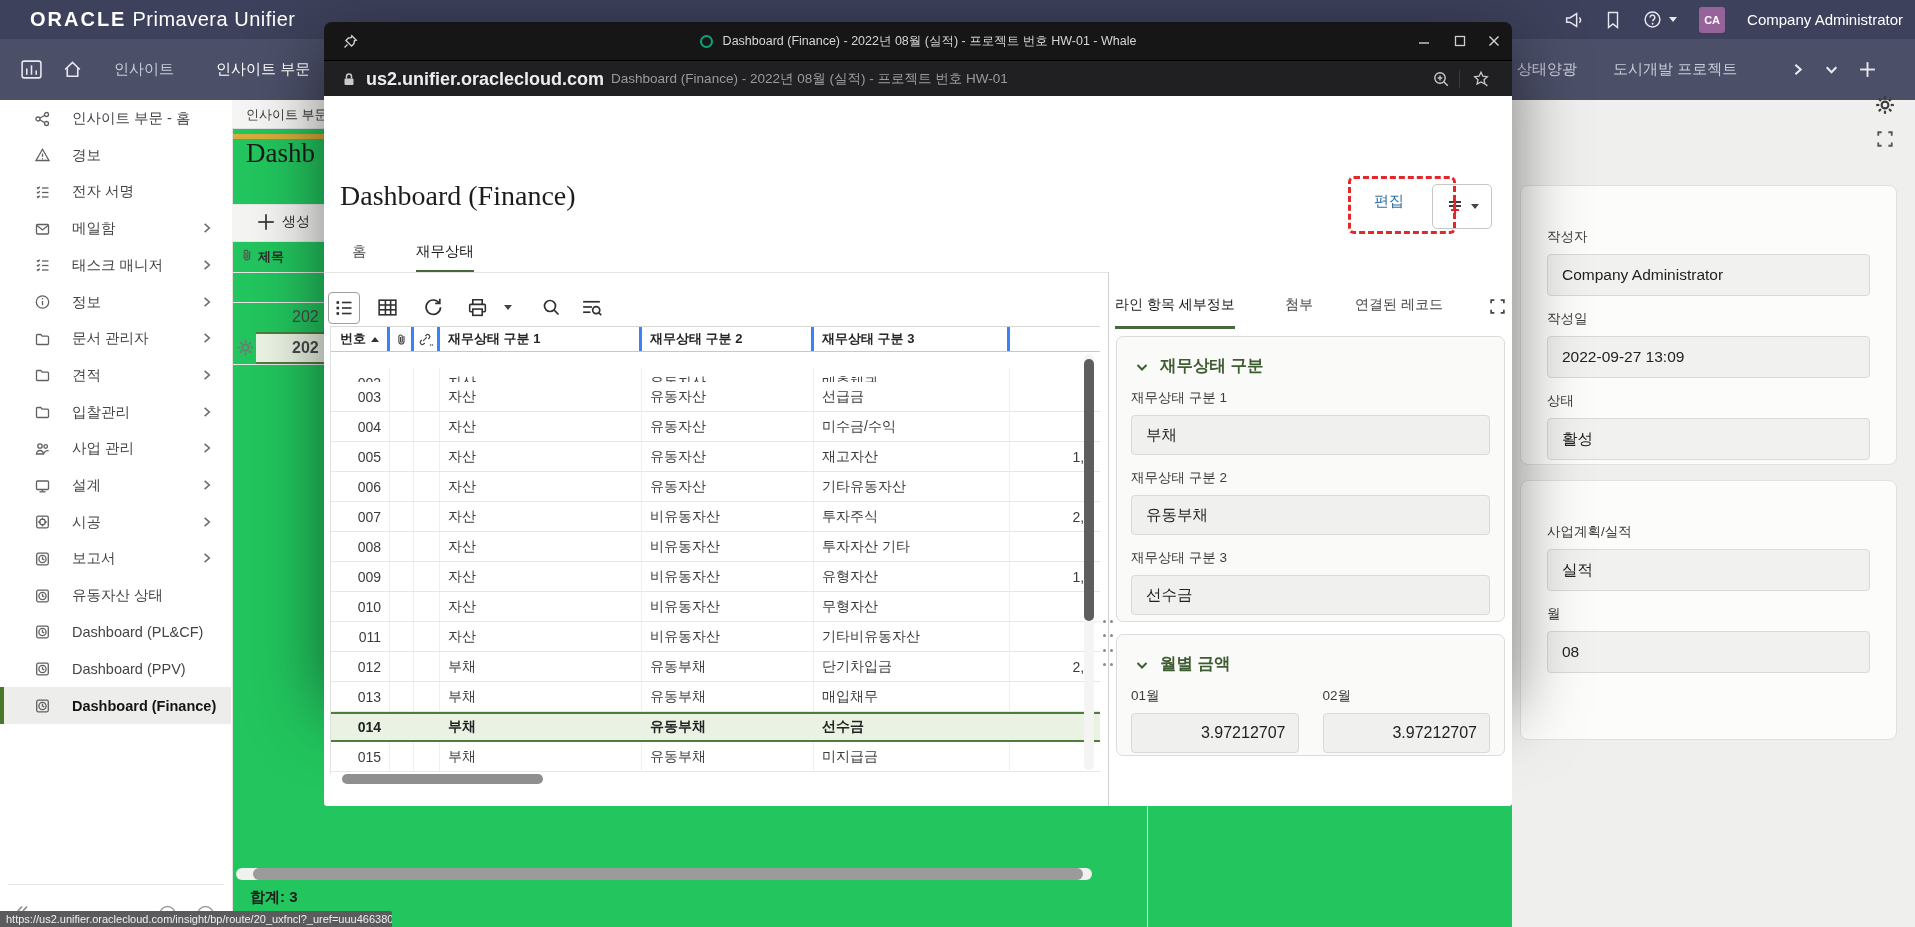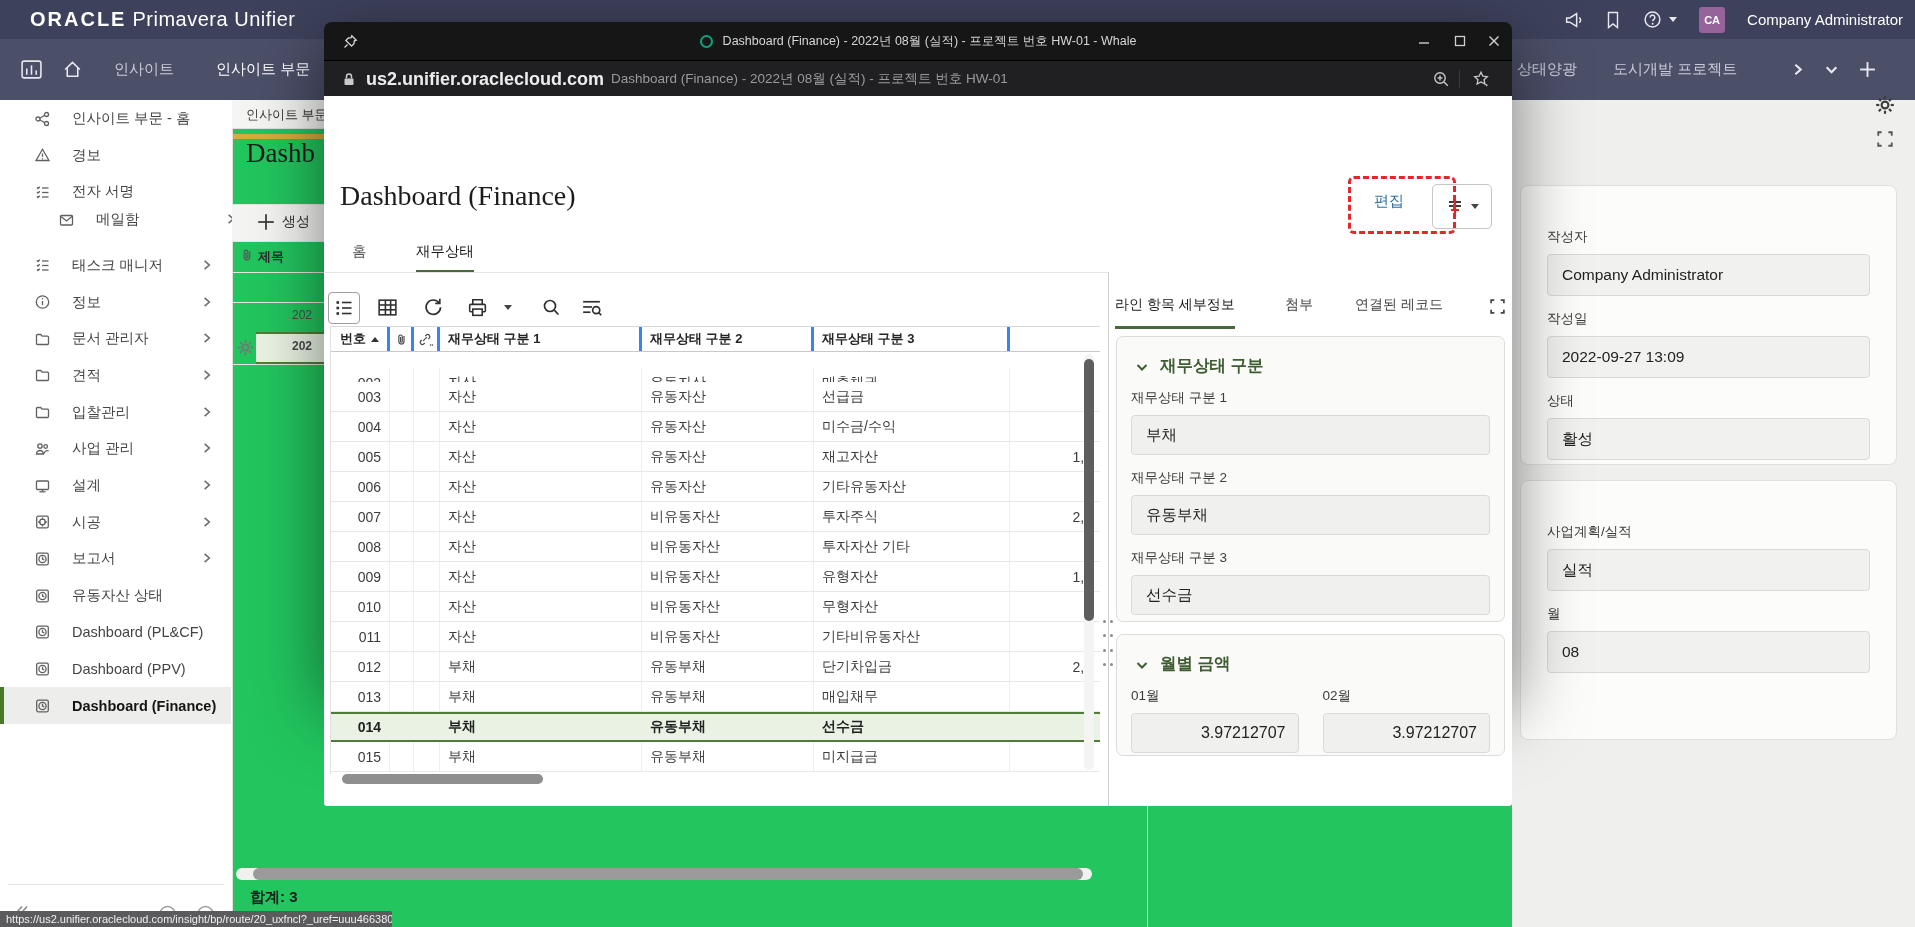--- a/index.html
+++ b/index.html
@@ -29,21 +29,21 @@
   .sbitem.sel .sblabel{color:#141414;font-weight:bold;}
   .sb-footline{left:8px;top:884px;width:216px;height:1px;background:#e6e6e4;}
   
   .crumbstrip{left:232px;top:100px;width:1280px;height:28px;background:#f5f5f3;border-bottom:1px solid #e0e0de;}
   .crumbtext{left:246px;top:106px;font-size:13px;color:#3a3a3a;white-space:nowrap;}
   .bgheading{left:246px;top:138px;font-family:"Liberation Serif",serif;font-size:27px;color:#1b1b1b;white-space:nowrap;}
   .bgband{left:232px;top:204px;width:1280px;height:36px;background:#f4f4f2;border-top:1px solid #e6e6e4;border-bottom:1px solid #e6e6e4;}
   .bgcreate{left:282px;top:213px;font-size:14px;color:#2f2f2f;white-space:nowrap;}
   .bgcoltitle{left:258px;top:248px;font-size:13px;font-weight:bold;color:#2b2b2b;white-space:nowrap;}
   .bgline{left:232px;height:1px;background:#e6e6e4;width:1280px;}
-  .bgrowtxt{font-size:12px;color:#4a4a4a;white-space:nowrap;}
+  .bgrowtxt{font-size:16px;color:#4a4a4a;white-space:nowrap;}
   .bggreen{left:256px;top:332px;width:1256px;height:32px;background:#eaf3e4;border-top:2px solid #4e7d3a;border-bottom:2px solid #4e7d3a;box-sizing:border-box;}
   .pagescroll-track{left:236px;top:868px;width:856px;height:12px;background:#f1f1f0;border-radius:6px;}
   .pagescroll-thumb{left:253px;top:868px;width:830px;height:12px;background:#9b9b9b;border-radius:6px;}
   .bgtotal{left:250px;top:888px;font-size:15px;font-weight:bold;color:#1c1c1c;white-space:nowrap;}
   .vline-bg{left:1147px;top:806px;width:1px;height:121px;background:#e3e3e1;}
   .statusurl{left:0px;top:911px;max-width:380px;height:16px;background:#5b5b5d;color:#efefef;font-size:11px;line-height:16px;padding:0 6px;white-space:nowrap;overflow:hidden;border-radius:0 2px 0 0;}
   
   .rpanel{left:1512px;top:100px;width:403px;height:827px;background:#efefed;}
   .rcard{position:absolute;left:8px;width:377px;background:#fcfcfb;border:1px solid #e0e0de;border-radius:8px;box-sizing:border-box;padding:42px 26px 0 26px;}
   .fld{margin-bottom:14px;}
@@ -202,21 +202,21 @@
               <path d="M2.5 3.5 l1 1 l1.8-1.8"></path>
               <path d="M2.5 8 l1 1 l1.8-1.8"></path>
               <path d="M2.5 12.5 l1 1 l1.8-1.8"></path>
               <line x1="7.5" y1="4" x2="14" y2="4"></line>
               <line x1="7.5" y1="8.5" x2="14" y2="8.5"></line>
               <line x1="7.5" y1="13" x2="14" y2="13"></line>
             </svg>
           </span>
           <span class="sblabel">전자 서명</span>
         </div>
-        <div class="sbitem" style="top: 101px; padding-left: 24px;">
+        <div class="sbitem" style="top: 110px;">
           <span class="sbicon">
             <svg width="17" height="16" viewBox="0 0 16 16" fill="none" stroke="#606060" stroke-width="1.3">
               <rect x="2" y="3.5" width="12" height="9.5" rx="1"></rect>
               <path d="M2.5 4.5 L8 9 L13.5 4.5"></path>
             </svg>
           </span>
           <span class="sblabel">메일함</span>
           <span class="sbchev">
             <svg width="13" height="14" viewBox="0 0 14 14" fill="none" stroke="#6f6f6f" stroke-width="1.8">
               <path d="M5 2.5 L10 7 L5 11.5"></path>

